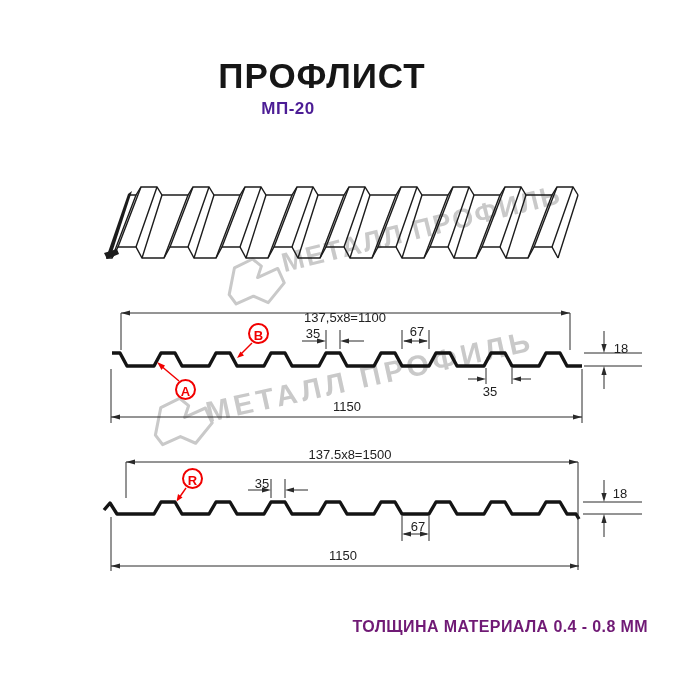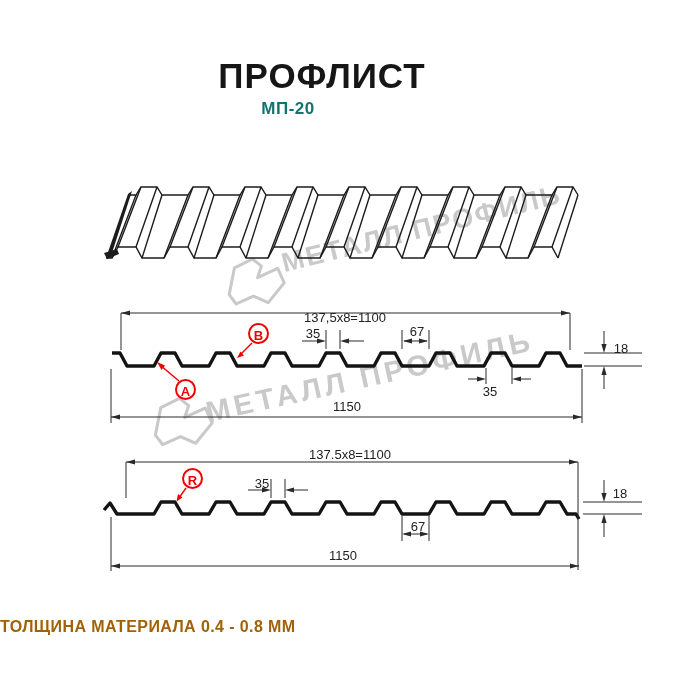--- a/index.html
+++ b/index.html
@@ -3,23 +3,23 @@
 <meta charset="utf-8">
 <style>
   html,body{margin:0;padding:0;}
   body{width:700px;height:700px;position:relative;background:#ffffff;overflow:hidden;
        font-family:"Liberation Sans","DejaVu Sans",sans-serif;}
   .layer{position:absolute;left:0;top:0;width:700px;height:700px;}
   
   .title{position:absolute;left:0;top:56px;width:644px;text-align:center;
          font-size:35px;font-weight:800;letter-spacing:1px;color:#161616;}
   .subtitle{position:absolute;left:0;top:99px;width:576px;text-align:center;
-            font-size:17px;font-weight:700;letter-spacing:.5px;color:#0f766e;}
-  .caption{position:absolute;left:0;top:618px;width:648px;text-align:left;
-           font-size:16px;font-weight:700;letter-spacing:.4px;color:#a16207;}
+            font-size:17px;font-weight:700;letter-spacing:.5px;color:#4c1d95;}
+  .caption{position:absolute;left:0;top:618px;width:648px;text-align:right;
+           font-size:16px;font-weight:700;letter-spacing:.4px;color:#701a75;}
   
   .wm-text{position:absolute;color:#c9c9c9;font-weight:800;white-space:nowrap;
            transform-origin:left bottom;}
   .wm1{left:286px;top:248px;font-size:27px;letter-spacing:2px;transform:rotate(-14deg);}
   .wm2{left:210px;top:396px;font-size:29px;letter-spacing:4px;transform:rotate(-12.5deg);}
   .wm-logo{position:absolute;}
   .wm-logo.l1{left:222px;top:256px;transform:rotate(-6deg);}
   .wm-logo.l2{left:148px;top:394px;transform:rotate(-6deg);}
   
   .dim{position:absolute;font-size:13px;color:#222;transform:translate(-50%,-50%);white-space:nowrap;}
@@ -146,20 +146,20 @@
 
 <div class="dim" style="left:345px;top:317px;">137,5x8=1100</div>
 <div class="dim" style="left:313px;top:333px;">35</div>
 <div class="dim" style="left:417px;top:331px;">67</div>
 <div class="dim" style="left:621px;top:348px;">18</div>
 <div class="dim" style="left:490px;top:391px;">35</div>
 <div class="dim" style="left:347px;top:406px;">1150</div>
 <div class="callout" style="left:175px;top:379px;">A</div>
 <div class="callout" style="left:248px;top:323px;">B</div>
 
-<div class="dim" style="left:350px;top:454px;">137.5x8=1100</div>
+<div class="dim" style="left:350px;top:454px;">137.5x8=1500</div>
 <div class="dim" style="left:262px;top:483px;">35</div>
 <div class="dim" style="left:620px;top:493px;">18</div>
 <div class="dim" style="left:418px;top:526px;">67</div>
 <div class="dim" style="left:343px;top:555px;">1150</div>
 <div class="callout" style="left:182px;top:468px;">R</div>
 
 <div class="caption">ТОЛЩИНА МАТЕРИАЛА 0.4 - 0.8 ММ</div>
 
 </body></html>

